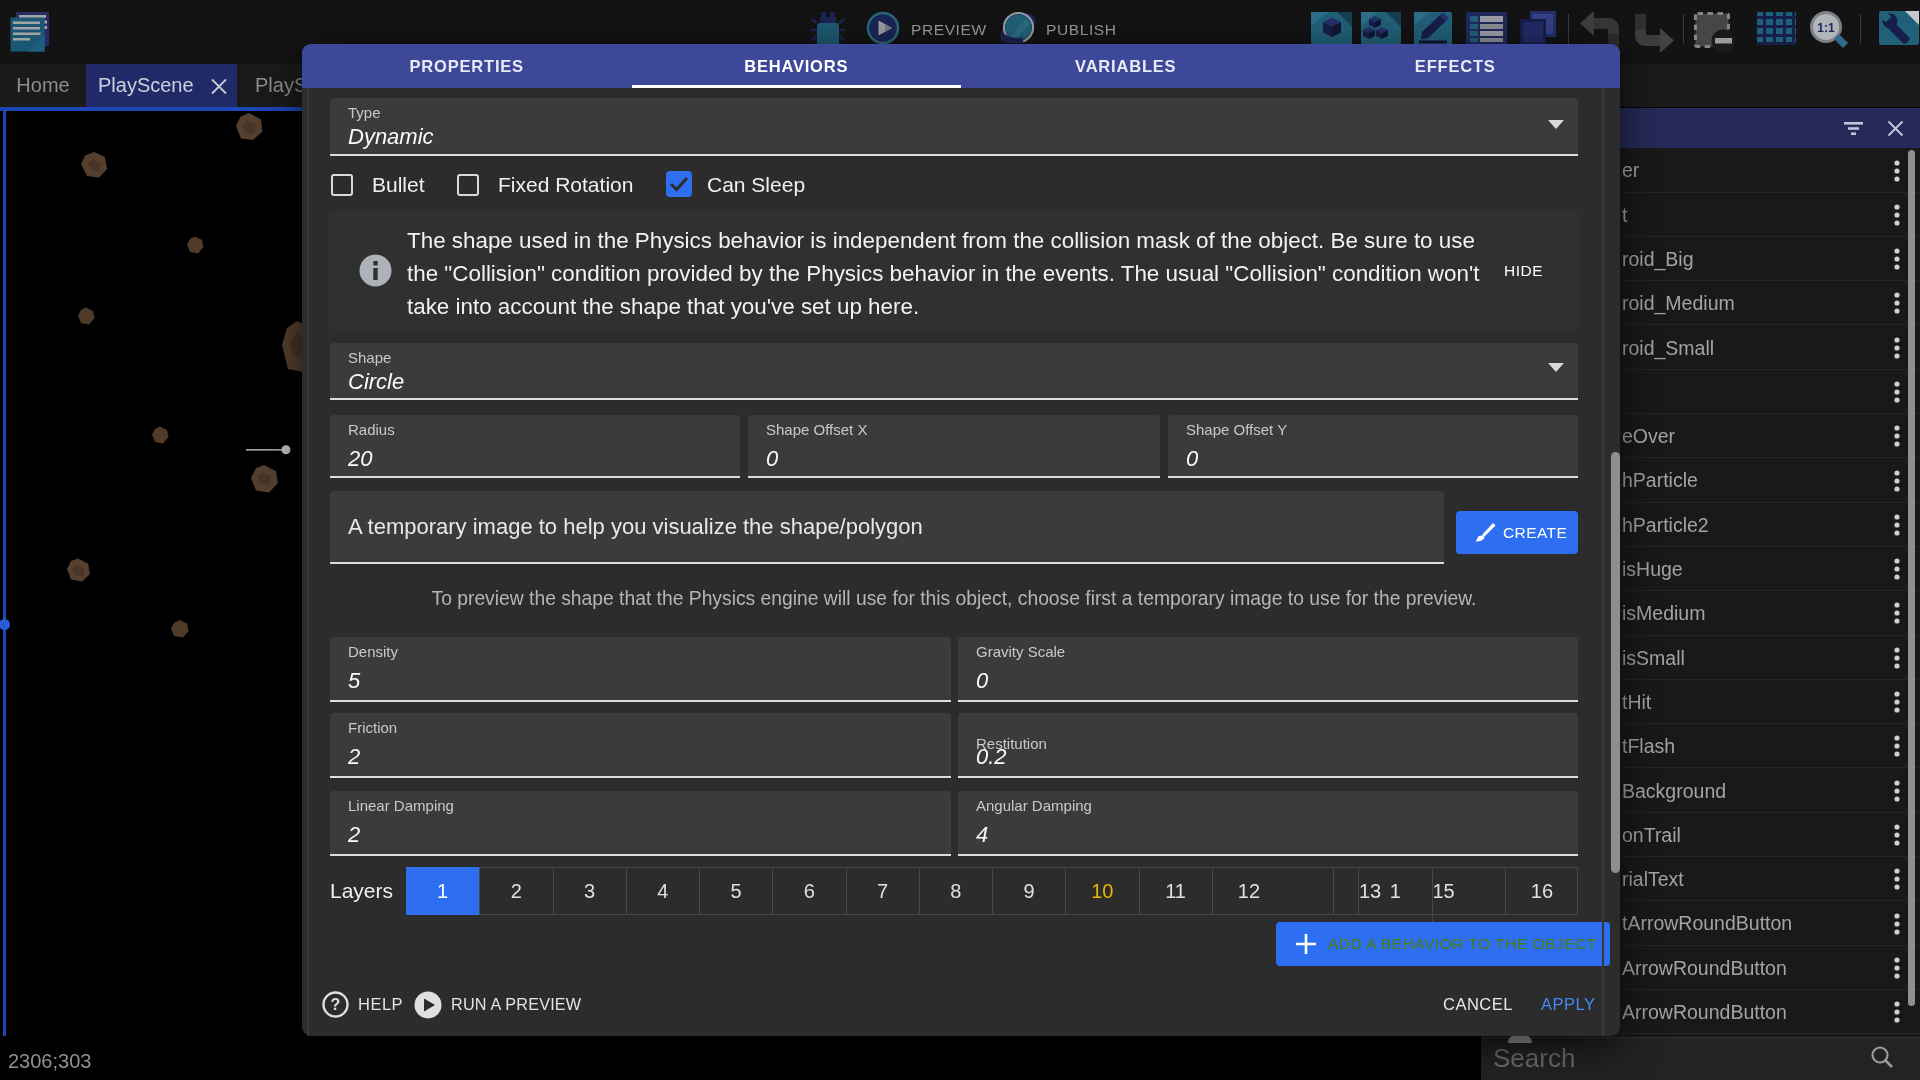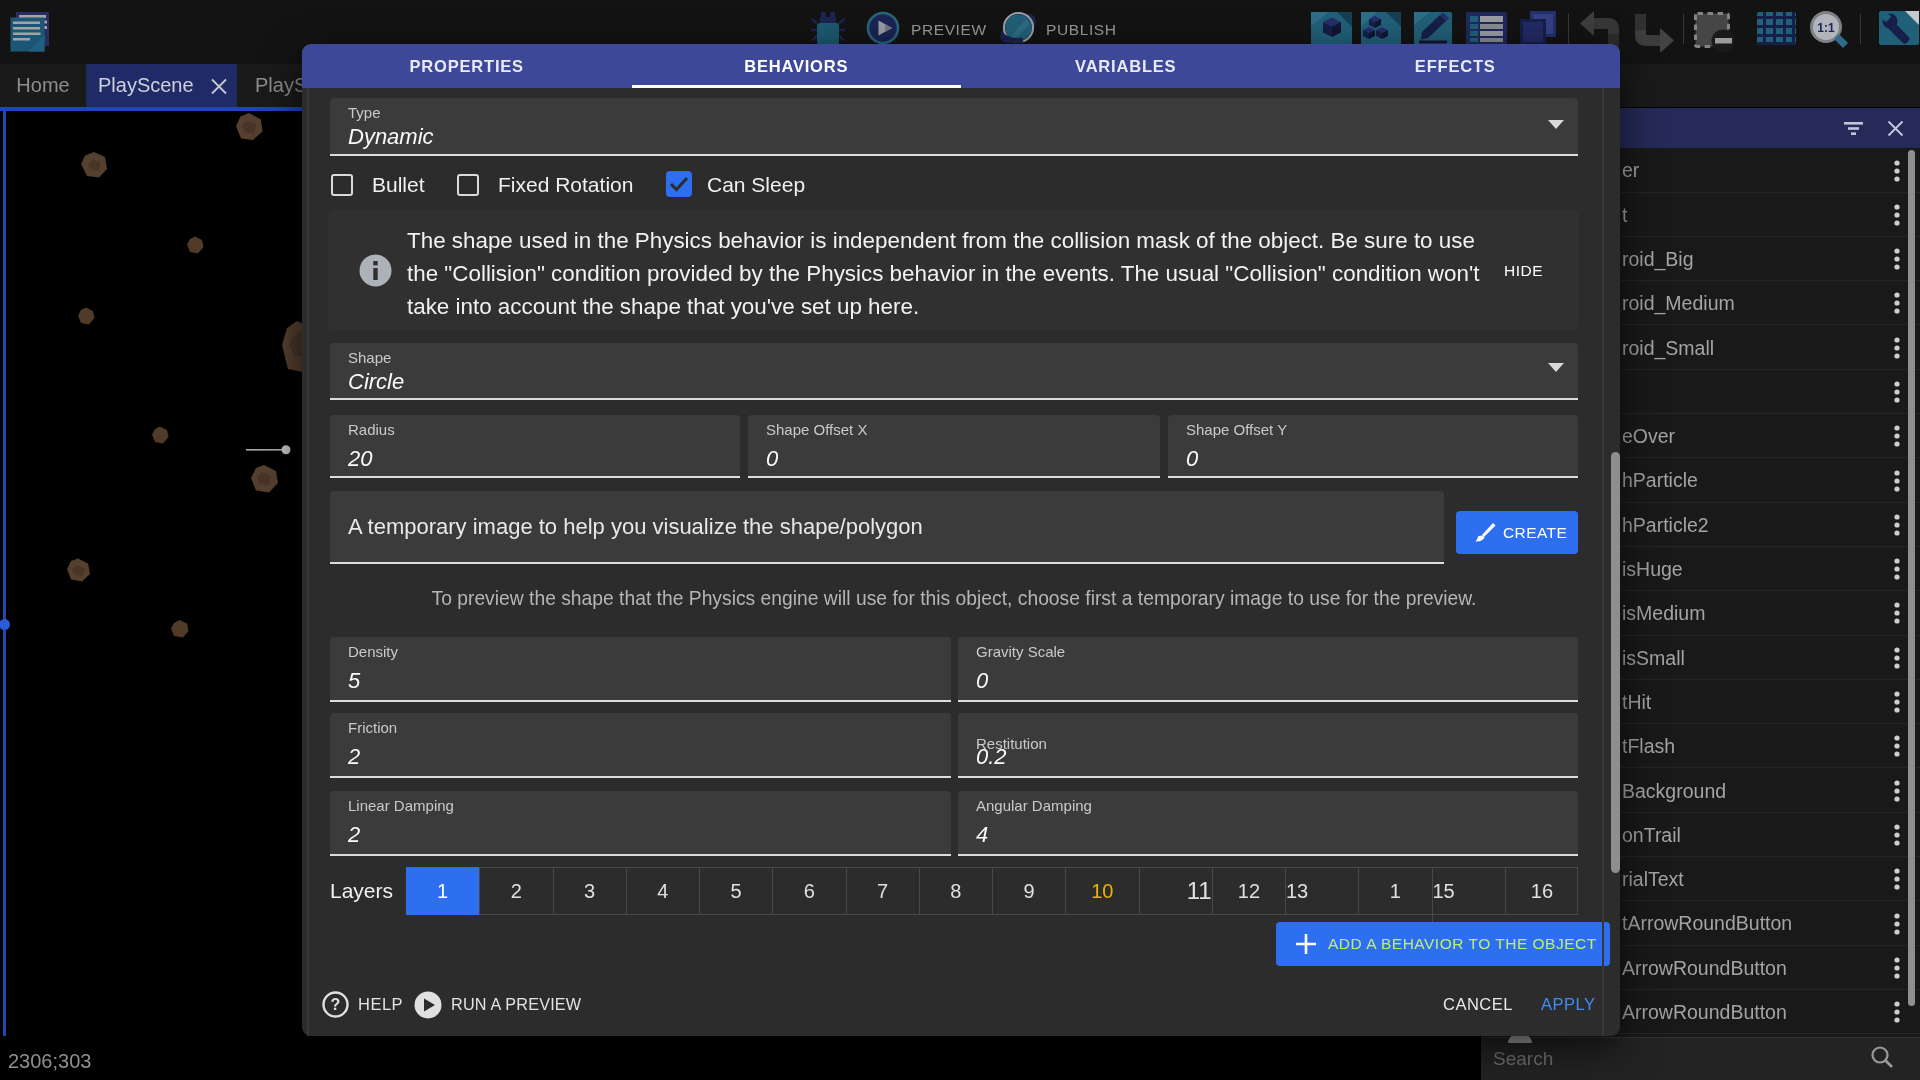--- a/index.html
+++ b/index.html
@@ -349,21 +349,21 @@
 <div class="a" style="left:1481px;top:990.0px;width:439px;height:44.3px;border-bottom:1px solid rgba(255,255,255,0.055)"></div>
 <div class="a" style="left:1622px;top:990.0px;height:44.3px;line-height:44.3px;font-size:19.5px;color:#a4a4a4">ArrowRoundButton</div>
 <svg class="a" style="left:1894px;top:1001.1px" width="6" height="22" viewBox="0 0 6 22">
     <circle cx="3" cy="3" r="2.6" fill="#cfcfcf"></circle>
     <circle cx="3" cy="11" r="2.6" fill="#cfcfcf"></circle>
     <circle cx="3" cy="19" r="2.6" fill="#cfcfcf"></circle>
   </svg>
 <div class="a" style="left:1908px;top:150px;width:7px;height:856px;background:#8f8f8f;border-radius:4px"></div>
 <div class="a" style="left:1481px;top:1037px;width:439px;height:43px;background:#232323;border-top:1px solid #333"></div>
 <div class="a" style="left:1508px;top:1034px;width:24px;height:9px;border-radius:12px 12px 0 0;background:#9a9a9a"></div>
-<div class="a" style="left:1493px;top:1037px;height:43px;line-height:43px;font-size:19px;color:#6f6f6f">Search</div>
+<div class="a" style="left:1493px;top:1037px;height:43px;line-height:43px;font-size:26px;color:#6f6f6f">Search</div>
 <svg class="a" style="left:1869px;top:1044px" width="26" height="26" viewBox="0 0 26 26">
   <circle cx="11" cy="11" r="7.5" fill="none" stroke="#9a9a9a" stroke-width="2.2"></circle>
   <path d="M16.5 16.5 L23 23" stroke="#9a9a9a" stroke-width="2.6"></path>
 </svg>
 
 <div class="a" style="left:302px;top:44px;width:1318px;height:992px;background:#2c2c2c;border-radius:9px;box-shadow:0 12px 40px rgba(0,0,0,0.65)"></div>
 <div class="a" style="left:302px;top:44px;width:1318px;height:44px;background:#3d4899;border-radius:9px 9px 0 0"></div>
 <div class="a" style="left:302px;top:44px;width:329.5px;height:44px;line-height:44px;text-align:center;font-size:16.5px;font-weight:bold;color:#e8eaf6;letter-spacing:0.8px">PROPERTIES</div>
 <div class="a" style="left:631.5px;top:44px;width:329.5px;height:44px;line-height:44px;text-align:center;font-size:16.5px;font-weight:bold;color:#ffffff;letter-spacing:0.8px">BEHAVIORS</div>
 <div class="a" style="left:961px;top:44px;width:329.5px;height:28px;line-height:44px;text-align:center;font-size:16.5px;font-weight:bold;color:#e8eaf6;letter-spacing:0.8px">VARIABLES</div>
@@ -462,32 +462,32 @@
 <div class="a" style="left:406.0px;top:867px;width:73.2px;height:48px;background:#2d6ff0;text-align:center;line-height:48px;font-size:20px;color:#fff">1</div>
 <div class="a" style="left:479.2px;top:867px;width:73.2px;height:48px;border-left:1px solid #484848;text-align:center;line-height:48px;font-size:20px;color:#e0e0e0">2</div>
 <div class="a" style="left:552.5px;top:867px;width:73.2px;height:48px;border-left:1px solid #484848;text-align:center;line-height:48px;font-size:20px;color:#e0e0e0">3</div>
 <div class="a" style="left:625.8px;top:867px;width:73.2px;height:48px;border-left:1px solid #484848;text-align:center;line-height:48px;font-size:20px;color:#e0e0e0">4</div>
 <div class="a" style="left:699.0px;top:867px;width:73.2px;height:48px;border-left:1px solid #484848;text-align:center;line-height:48px;font-size:20px;color:#e0e0e0">5</div>
 <div class="a" style="left:772.2px;top:867px;width:73.2px;height:48px;border-left:1px solid #484848;text-align:center;line-height:48px;font-size:20px;color:#e0e0e0">6</div>
 <div class="a" style="left:845.5px;top:867px;width:73.2px;height:48px;border-left:1px solid #484848;text-align:center;line-height:48px;font-size:20px;color:#e0e0e0">7</div>
 <div class="a" style="left:918.8px;top:867px;width:73.2px;height:48px;border-left:1px solid #484848;text-align:center;line-height:48px;font-size:20px;color:#e0e0e0">8</div>
 <div class="a" style="left:992.0px;top:867px;width:73.2px;height:48px;border-left:1px solid #484848;text-align:center;line-height:48px;font-size:20px;color:#e0e0e0">9</div>
 <div class="a" style="left:1065.2px;top:867px;width:73.2px;height:48px;border-left:1px solid #484848;text-align:center;line-height:48px;font-size:20px;color:#eab308">10</div>
-<div class="a" style="left:1138.5px;top:867px;width:73.2px;height:48px;border-left:1px solid #484848;text-align:right;line-height:48px;font-size:24px;color:#e0e0e0">11</div>
+<div class="a" style="left:1138.5px;top:867px;width:73.2px;height:48px;border-left:1px solid #484848;text-align:center;line-height:48px;font-size:20px;color:#e0e0e0">11</div>
 <div class="a" style="left:1211.8px;top:867px;width:73.2px;height:48px;border-left:1px solid #484848;text-align:center;line-height:48px;font-size:20px;color:#e0e0e0">12</div>
-<div class="a" style="left:1285.0px;top:867px;width:73.2px;height:48px;border-left:1px solid #484848;text-align:left;line-height:48px;font-size:20px;color:#e0e0e0">13</div>
+<div class="a" style="left:1333px;top:867px;width:73.2px;height:48px;border-left:1px solid #484848;text-align:center;line-height:48px;font-size:20px;color:#e0e0e0">13</div>
 <div class="a" style="left:1358.2px;top:867px;width:73.2px;height:48px;border-left:1px solid #484848;text-align:center;line-height:48px;font-size:20px;color:#e0e0e0">1</div>
 <div class="a" style="left:1431.5px;top:867px;width:73.2px;height:64px;border-left:1px solid #484848;line-height:48px;font-size:20px;color:#e0e0e0">15</div>
 <div class="a" style="left:1504.8px;top:867px;width:73.2px;height:48px;border-left:1px solid #484848;text-align:center;line-height:48px;font-size:20px;color:#e0e0e0">16</div>
 
 <div class="a" style="left:1276px;top:922px;width:334px;height:44px;background:#2d6ff0;border-radius:4px"></div>
 <svg class="a" style="left:1295px;top:933px" width="22" height="22" viewBox="0 0 22 22">
     <path d="M11 1 V21 M1 11 H21" stroke="#fff" stroke-width="2.6"></path>
   </svg>
-<div class="a" style="left:1328px;top:922px;height:44px;line-height:44px;font-size:15.5px;color:#bef264;letter-spacing:0.5px">ADD A BEHAVIOR TO THE OBJECT</div>
+<div class="a" style="left:1328px;top:922px;height:44px;line-height:44px;font-size:15.5px;color:#4d7c0f;letter-spacing:0.5px">ADD A BEHAVIOR TO THE OBJECT</div>
 
 <svg class="a" style="left:322px;top:991px" width="27" height="27" viewBox="0 0 27 27">
   <circle cx="13.5" cy="13.5" r="12" fill="none" stroke="#e0e0e0" stroke-width="2.4"></circle>
   <text x="13.5" y="19" font-size="16" font-weight="bold" fill="#e0e0e0" text-anchor="middle" font-family="Liberation Sans,sans-serif">?</text>
 </svg>
 <div class="a" style="left:358px;top:991px;height:27px;line-height:27px;font-size:16.5px;color:#e3e3e3;letter-spacing:0.5px">HELP</div>
 <svg class="a" style="left:414px;top:991px" width="28" height="28" viewBox="0 0 28 28">
   <circle cx="14" cy="14" r="13.5" fill="#e0e0e0"></circle>
   <polygon points="10,7.5 21,14 10,20.5" fill="#2a2a2a"></polygon>
 </svg>

